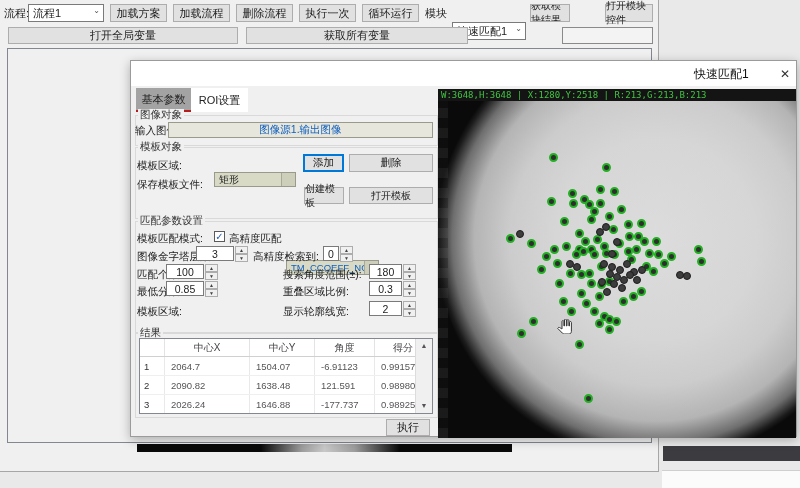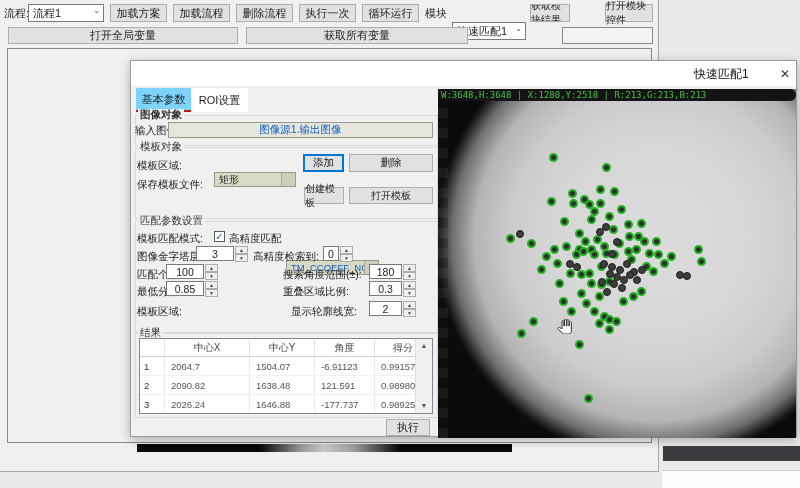--- a/index.html
+++ b/index.html
@@ -26,21 +26,21 @@
   #right-darkbar{left:663px;top:446px;width:137px;height:15px;background:#3c3c40;}
   #right-white{left:662px;top:470px;width:138px;height:18px;background:#fbfbfb;border-top:1px solid #cfcfcf;}
   
   #dialog{left:130px;top:60px;width:667px;height:377px;background:#f0f0f0;
           border:1px solid #9b9b9b;box-sizing:border-box;box-shadow:0 3px 10px rgba(0,0,0,.28);}
   #dlg-titlebar{left:0;top:0;width:100%;height:25px;background:#ffffff;}
   #dlg-title{left:563px;top:5px;font-size:12px;color:#111;}
   #dlg-close{left:644px;top:3px;width:20px;height:19px;font-size:12px;color:#333;
              display:flex;align-items:center;justify-content:center;cursor:default;}
   .tab{top:27px;height:24px;font-size:11px;display:flex;align-items:center;justify-content:center;box-sizing:border-box;}
-  #tab-basic{left:5px;width:55px;background:#7dd3fc;border-bottom:2px solid #b91c1c;color:#222;}
+  #tab-basic{left:5px;width:55px;background:#a3a3a3;border-bottom:2px solid #b91c1c;color:#222;}
   #tab-roi{left:60px;width:57px;background:#ffffff;color:#222;}
   .group{border:1px solid #d9d9d9;box-sizing:border-box;background:#f0f0f0;}
   .group-label{position:absolute;font-size:10.5px;color:#333;background:#f0f0f0;padding:0 2px;line-height:11px;}
   .lbl{position:absolute;font-size:10.5px;color:#222;white-space:nowrap;}
   .val-blue{color:#1060c0;}
   .sel{background:#d8dac6;border:1px solid #9a9a8c;box-sizing:border-box;font-size:10px;
        display:flex;align-items:center;padding-left:4px;position:relative;overflow:hidden;white-space:nowrap;}
   .sel .dd{position:absolute;right:0;top:0;bottom:0;width:13px;background:#cdcfba;border-left:1px solid #aaa89a;}
   .spin{position:absolute;display:flex;box-sizing:border-box;}
   .spin .v{flex:1;background:#fff;border:1px solid #7a7a7a;font-size:10.5px;text-align:center;
@@ -55,21 +55,21 @@
   #result-table table{border-collapse:collapse;width:276px;table-layout:fixed;}
   #result-table th{font-size:10px;font-weight:normal;color:#444;border-bottom:1px solid #d0d0d0;
                    border-right:1px solid #e3e3e3;height:15px;background:#fff;}
   #result-table td{font-size:9.5px;color:#555;border-right:1px solid #e9e9e9;border-bottom:1px solid #efefef;
                    height:18px;padding:0 0 0 6px;white-space:nowrap;overflow:hidden;}
   #result-table td.rn{color:#333;padding-left:4px;}
   #tbl-scroll{position:absolute;right:0;top:0;bottom:0;width:16px;background:#f0f0f0;border-left:1px solid #dcdcdc;}
   #tbl-scroll .sa{position:absolute;left:0;width:100%;height:14px;font-size:7px;color:#555;text-align:center;line-height:14px;}
   
   #viewer{left:307px;top:28px;width:358px;height:349px;background:#0a0a0a;overflow:hidden;}
-  #info-bar{left:0;top:0;width:100%;height:12px;background:#141414;z-index:5;border-radius:6px;}
+  #info-bar{left:0;top:0;width:100%;height:12px;background:#141414;z-index:5;}
   #info-text{font-size:9px;font-family:"DejaVu Sans Mono",monospace;color:#41c441;line-height:12px;padding-left:3px;white-space:nowrap;}
   #scope{left:0;top:0;width:100%;height:100%;
      background:radial-gradient(circle 222px at 61% 43%, #dcdcdc 0%, #d6d6d6 45%, #cccccc 66%, #b4b4b4 82%, #6e6e6e 92%, #1c1c1c 98%, #0a0a0a 100%);}
   #checker{left:0;top:0;width:10px;height:100%;opacity:.35;
      background:repeating-linear-gradient(0deg,#3a3a3a 0 10px,#151515 10px 20px);}
   .dot{position:absolute;border-radius:50%;}
   .dot.g{width:5px;height:5px;background:#2e2e2e;border:2px solid #21b021;}
   .dot.d{width:6px;height:6px;background:#3d3d3d;border:1px solid #1e1e1e;}
   #cursor{z-index:9;}
   #exec-btn{left:255px;top:358px;width:44px;height:17px;}
@@ -119,21 +119,21 @@
 <div id="dialog" class="abs">
   <div id="dlg-titlebar" class="abs">
     <span id="dlg-title" class="abs">快速匹配1</span>
     <div id="dlg-close" class="abs">✕</div>
   </div>
 
   <div class="abs tab" id="tab-basic">基本参数</div>
   <div class="abs tab" id="tab-roi">ROI设置</div>
 
   <div class="abs group" style="left:4px;top:54px;width:303px;height:31px;"></div>
-  <span class="group-label" style="left:7px;top:48px;font-weight:bold;">图像对象</span>
+  <span class="group-label" style="left:7px;top:48px;">图像对象</span>
   <span class="lbl" style="left:4px;top:63px;">输入图像:</span>
   <div class="abs sel" style="left:37px;top:61px;width:265px;height:16px;background:#e6e6dc;justify-content:center;padding-left:0;">
     <span class="val-blue" style="font-size:10.5px;">图像源1.输出图像</span>
   </div>
 
   <div class="abs group" style="left:4px;top:86px;width:303px;height:72px;"></div>
   <span class="group-label" style="left:7px;top:80px;">模板对象</span>
   <span class="lbl" style="left:6px;top:98px;">模板区域:</span>
   <div class="abs sel" style="left:83px;top:95px;width:82px;height:15px;">
     <span>矩形</span>
@@ -205,21 +205,21 @@
         <span>▲</span>
         <span>▼</span>
       </span>
   </div>
 
   <span class="lbl" style="left:6px;top:244px;">模板区域:</span>
   <div class="abs sel" style="left:35px;top:240px;width:138px;height:15px;">
     <span class="val-blue">显示</span>
     <span class="dd"></span>
   </div>
-  <span class="lbl" style="left:160px;top:244px;">显示轮廓线宽:</span>
+  <span class="lbl" style="left:152px;top:244px;">显示轮廓线宽:</span>
   <div class="spin" style="left:238px;top:240px;width:47px;height:15px;">
     <span class="v">2</span>
     <span class="arr">
         <span>▲</span>
         <span>▼</span>
       </span>
   </div>
 
   <div class="abs group" style="left:4px;top:272px;width:303px;height:85px;"></div>
   <span class="group-label" style="left:7px;top:266px;">结果</span>

